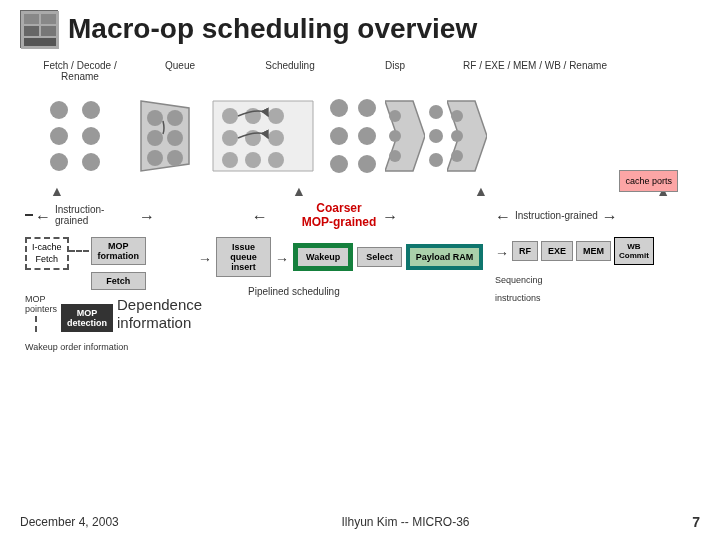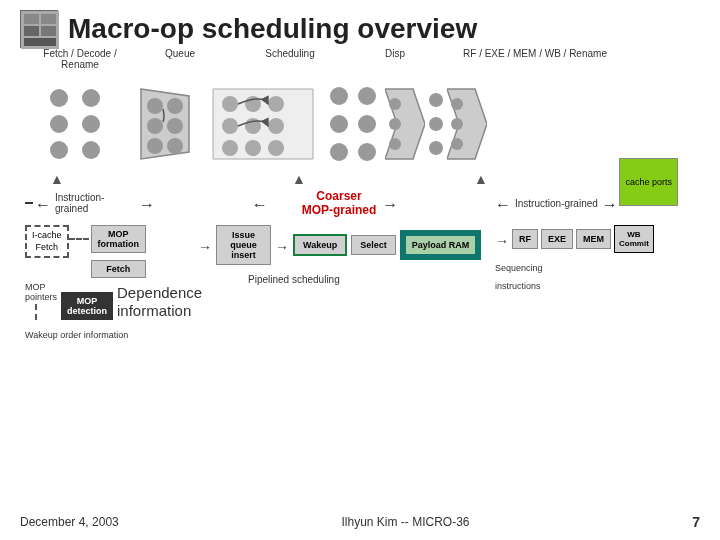--- a/index.html
+++ b/index.html
@@ -15,20 +15,21 @@
     .slide {
       width: 720px;
       height: 540px;
       padding: 10px 20px;
       position: relative;
     }
 
     .title-area {
       display: flex;
       align-items: center;
+      margin-bottom: 12px;
     }
 
     .title-icon {
       width: 38px;
       height: 38px;
       margin-right: 10px;
       background: #888;
       border: 1px solid #666;
       flex-shrink: 0;
     }
@@ -102,37 +103,37 @@
       border: 1px solid #888;
       padding: 4px 6px;
       font-size: 9px;
       font-weight: bold;
       text-align: center;
       width: 55px;
     }
 
     .wakeup-box {
       background: #d0d0d0;
-      border: 2px solid #15803d;
+      border: 5px solid #15803d;
       padding: 4px 8px;
       font-size: 9px;
       font-weight: bold;
     }
 
     .select-box {
       background: #d0d0d0;
       border: 1px solid #888;
       padding: 4px 8px;
       font-size: 9px;
       font-weight: bold;
     }
 
     .payload-ram-box {
       background: #aad0aa;
-      border: 6px solid #0f766e;
+      border: 4px solid #0f766e;
       padding: 4px 6px;
       font-size: 9px;
       font-weight: bold;
       text-align: center;
     }
 
     .pipelined-label {
       font-size: 10px;
       color: #333;
       margin-top: 4px;
@@ -179,24 +180,24 @@
 
     .footer-page {
       font-size: 14px;
       font-weight: bold;
       color: #333;
     }
 
     
     .cache-ports-box {
       border: 1px solid #888;
-      padding: 18px 5px;
-      font-size: 9px;
-      text-align: center;
-      background: #84cc16;
+      padding: 5px 5px;
+      font-size: 9px;
+      text-align: center;
+      background: #fca5a5;
       position: absolute;
       right: 22px;
       top: 82px;
     }
   </style>
 </head>
 <body>
 
 <div class="slide">
 

